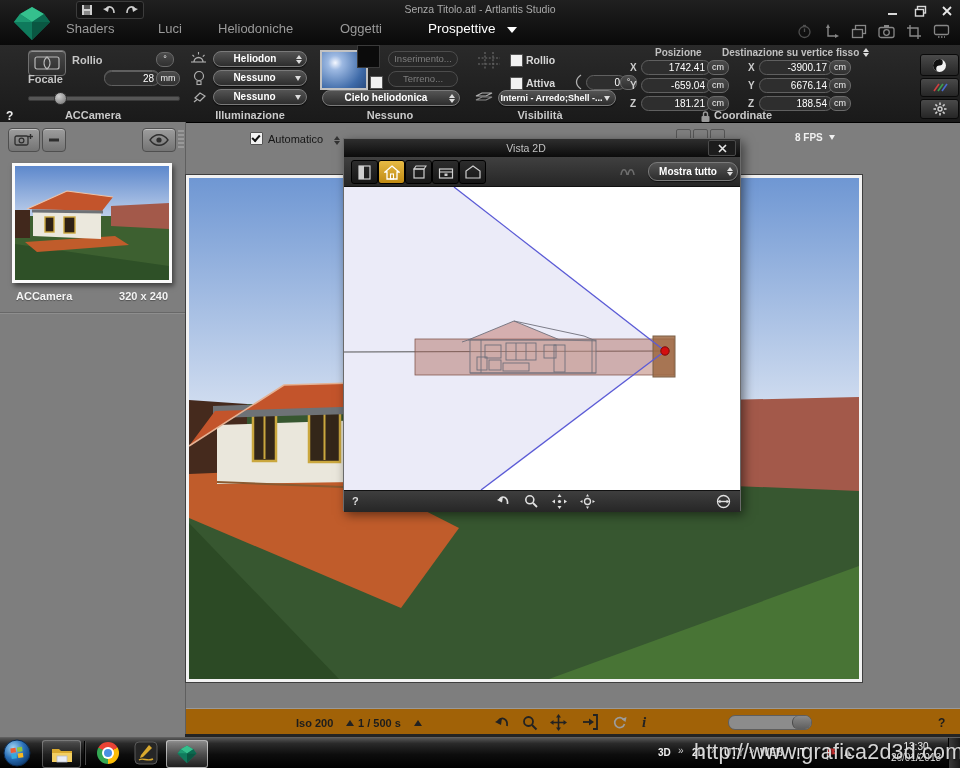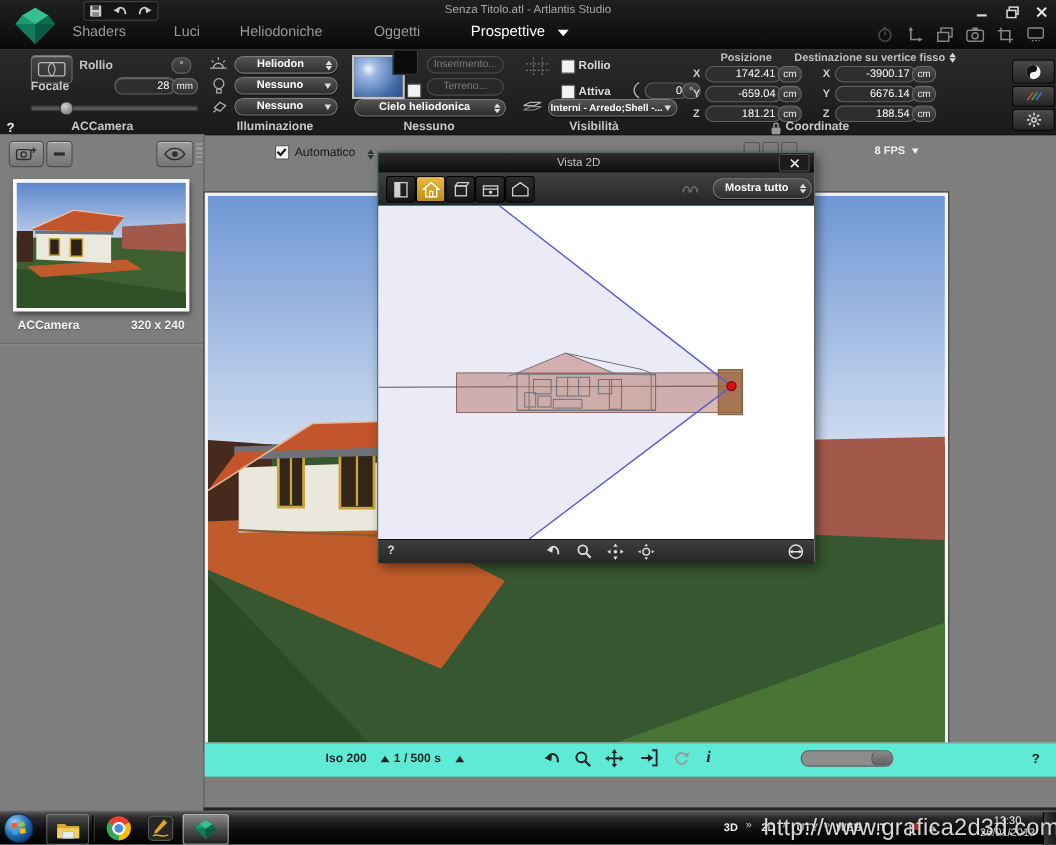--- a/index.html
+++ b/index.html
@@ -47,21 +47,21 @@
   .lpanel{left:0;top:122px;width:185px;height:615px;background:#7e7e7e;border-right:1px solid #5f5f5f;}
   .gbtn{background:linear-gradient(#9d9d9d,#747474);border:1px solid #4f4f4f;border-radius:4px;
         box-shadow:inset 0 1px 0 rgba(255,255,255,.4);display:flex;align-items:center;justify-content:center;}
   .preview{left:12px;top:41px;width:154px;height:114px;border:3px solid #fafafa;
            box-shadow:2px 3px 5px rgba(0,0,0,.5);background:#fff;}
   .pv-label{top:168px;font-size:11px;font-weight:bold;color:#f4f4f4;text-shadow:0 1px 1px rgba(0,0,0,.35);}
   
   .viewport{left:186px;top:175px;width:676px;height:507px;border:3px solid #f2f2f2;
             outline:1px solid #3e3e3e;box-sizing:border-box;background:#fff;}
   .mini-ico{top:129px;width:13px;height:9px;border:1px solid #565656;border-radius:2px;}
-  .bbar{left:186px;top:675px;width:774px;height:30px;background:#5eead4;border-top:1px solid #999;}
+  .bbar{left:186px;top:708px;width:774px;height:30px;background:#a16207;border-top:1px solid #999;}
   .bbar-txt{font-size:11px;font-weight:bold;color:#1d1d1d;}
   .tri-up{width:0;height:0;border-left:4px solid transparent;border-right:4px solid transparent;border-bottom:6px solid #222;}
   .darkstrip{left:185px;top:734px;width:775px;height:3px;background:#242424;}
   
   .v2d{left:343px;top:138px;width:398px;height:373px;border:1px solid #6a6a6a;z-index:30;
        box-shadow:3px 4px 10px rgba(0,0,0,.5);background:#0f766e;box-sizing:border-box;}
   .v2d-title{height:18px;background:linear-gradient(#2e2e2e,#0b0b0b);display:flex;align-items:center;}
   .v2d-toolbar{height:29px;background:linear-gradient(#404040,#262626);position:relative;border-bottom:1px solid #111;}
   .v2d-vbtn{top:3px;width:25px;height:22px;background:linear-gradient(#2c2c2c,#161616);
             border:1px solid #000;border-radius:3px;display:flex;align-items:center;justify-content:center;}

